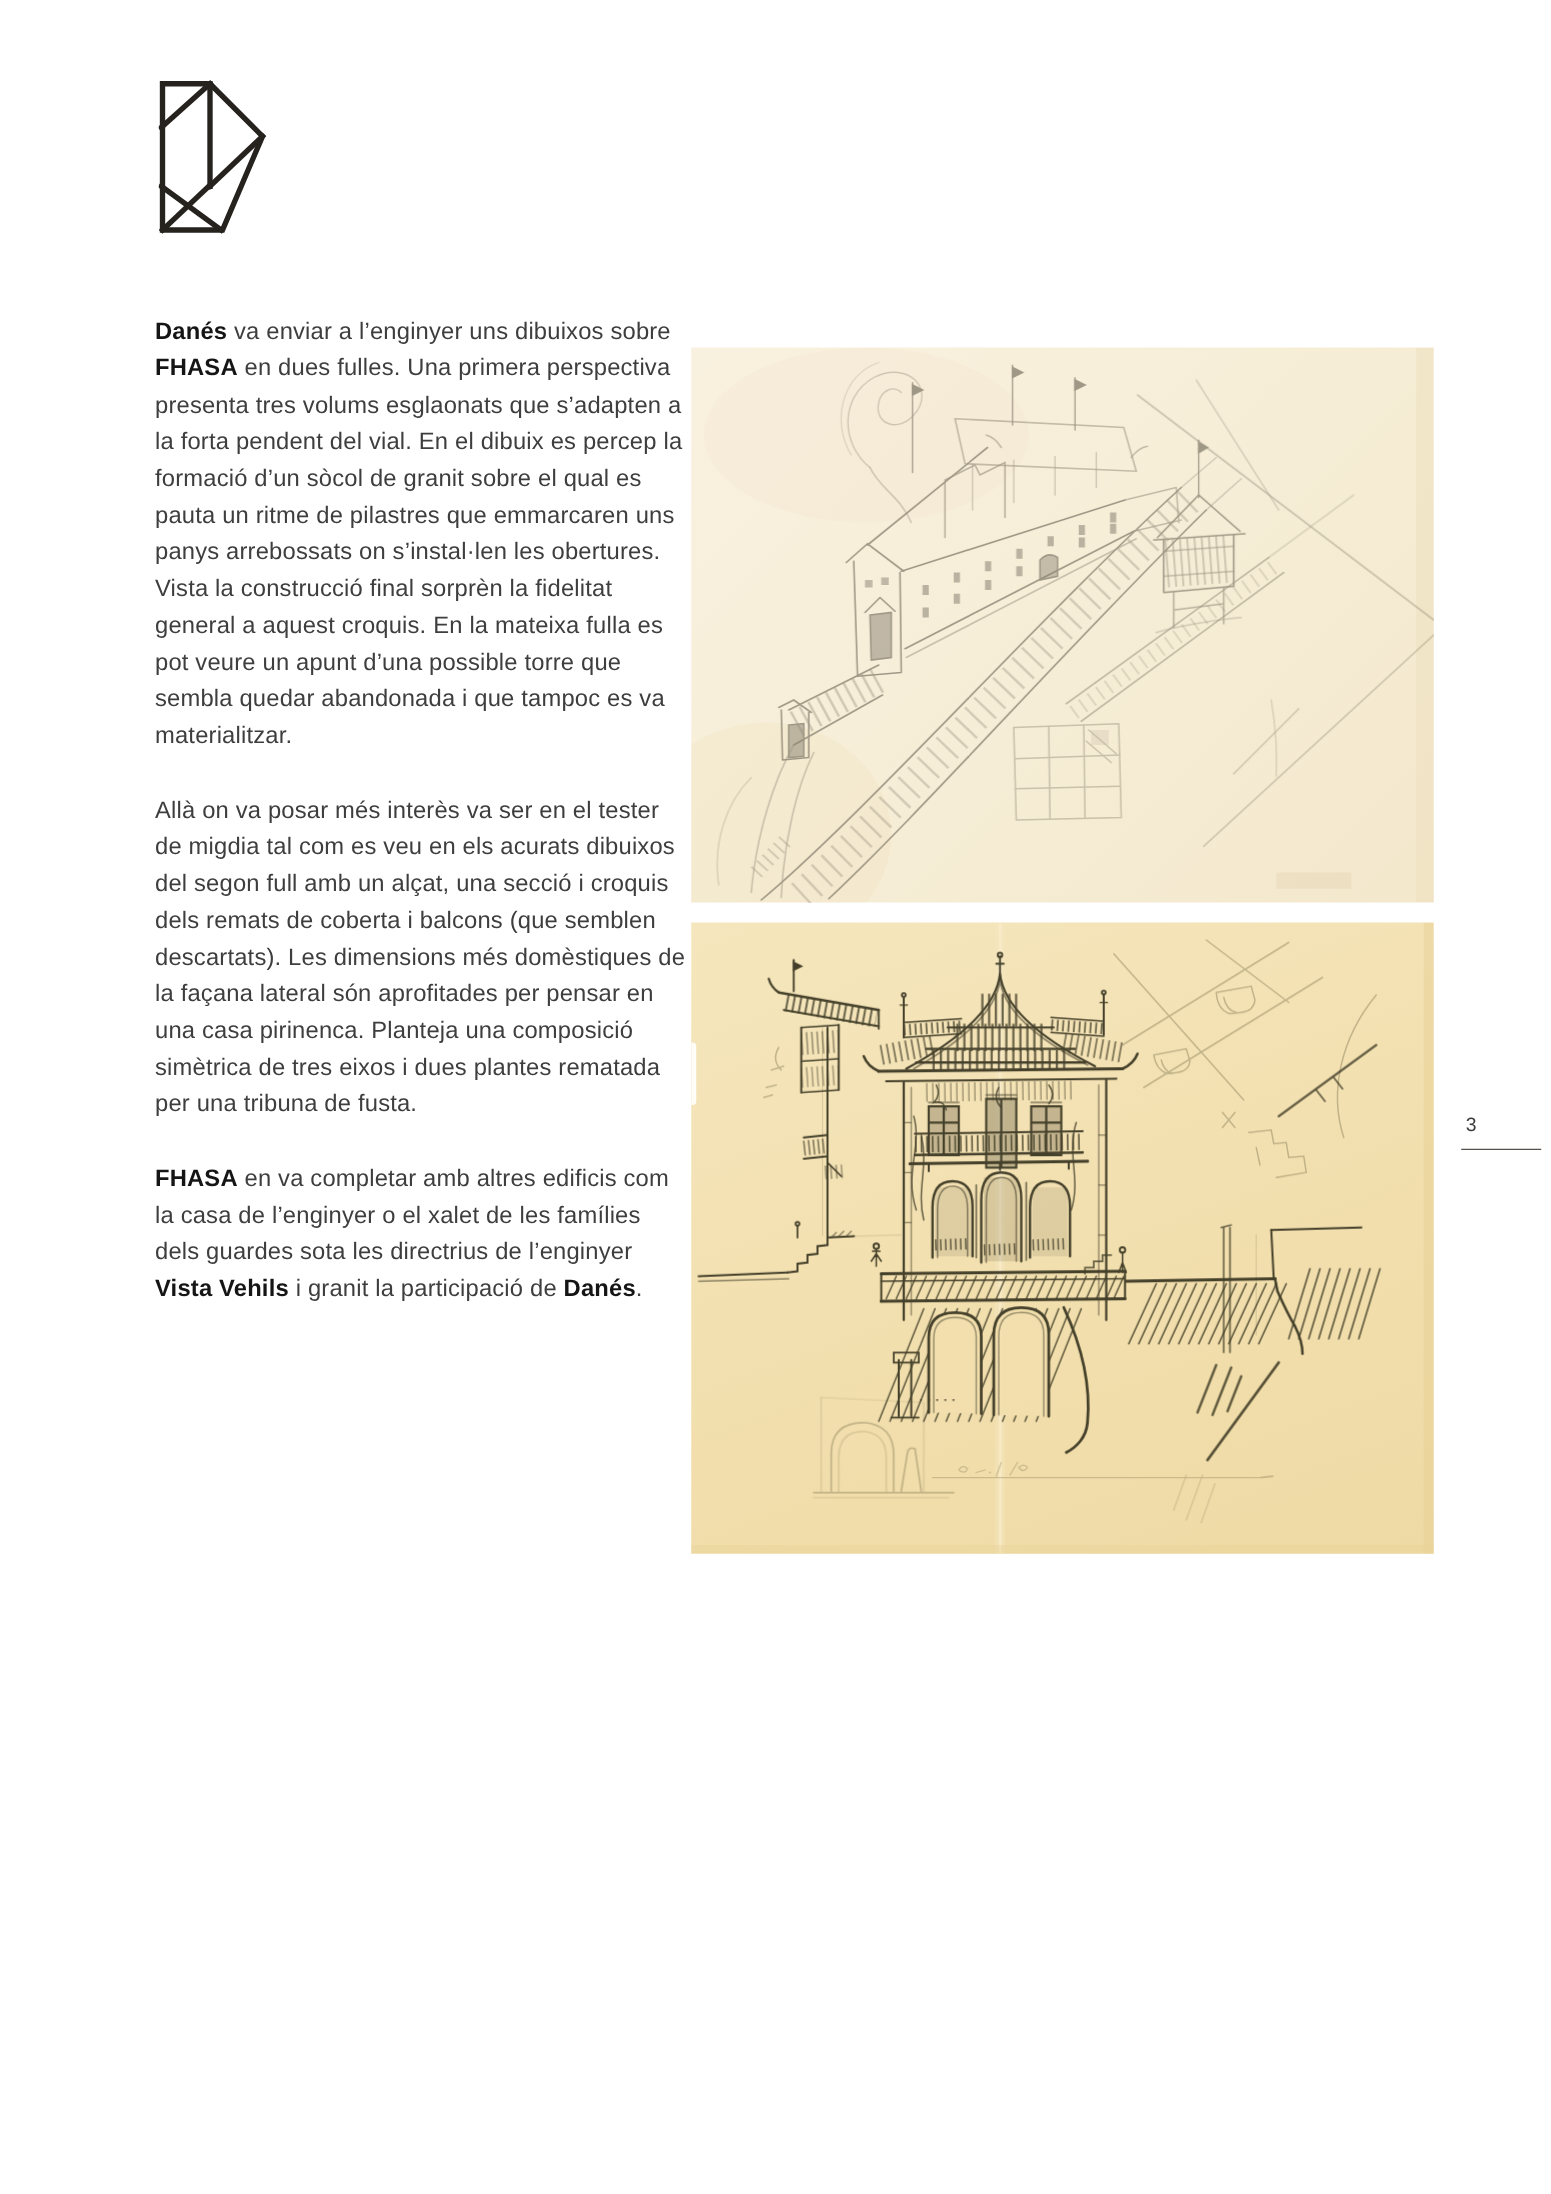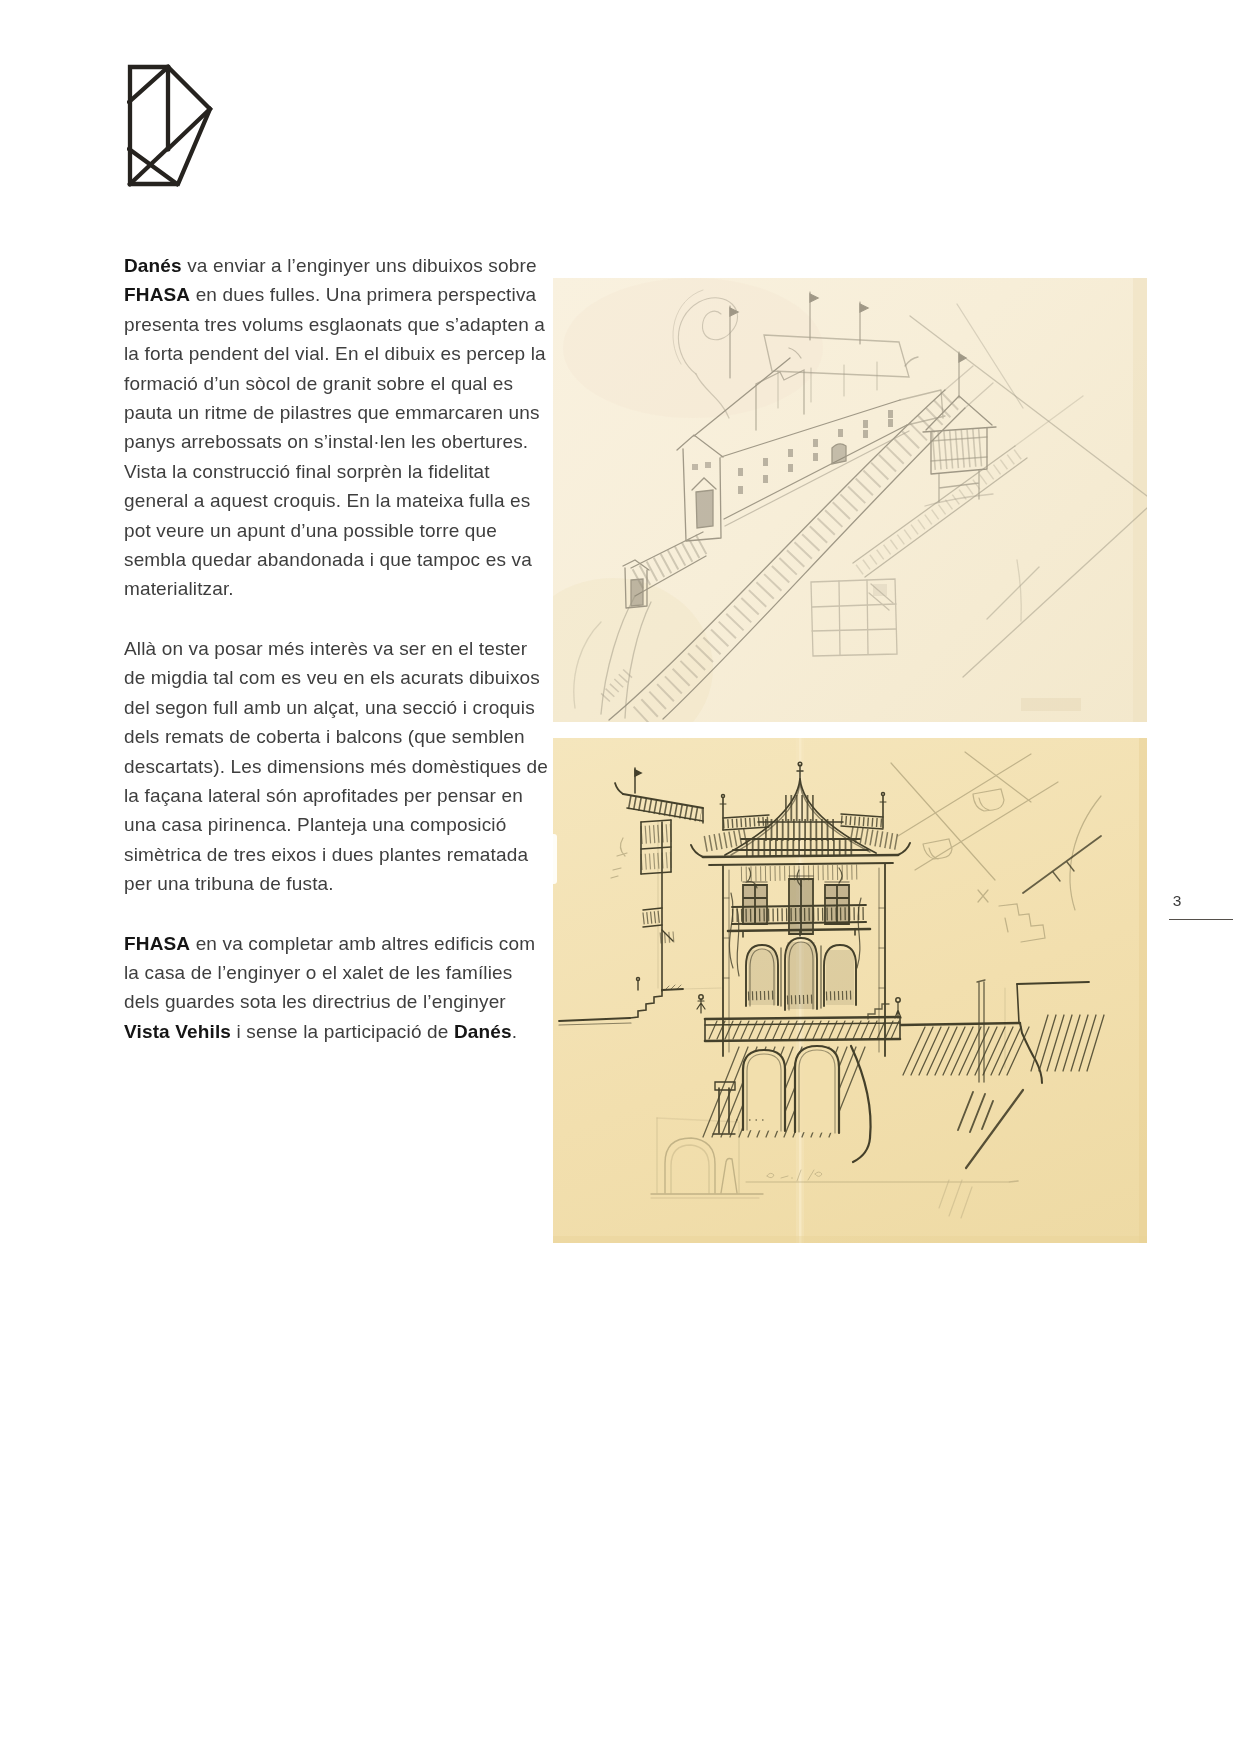--- a/index.html
+++ b/index.html
@@ -52,21 +52,21 @@
         <path d="M41,86 L83,46"></path>
         <path d="M2,86 L50,121"></path>
         <path d="M40,86 L3,121"></path>
       </g>
     </svg>
   </div>
 
   <div class="textcol">
     <p><strong>Danés</strong><span> va enviar a l’enginyer uns dibuixos sobre </span><strong>FHASA</strong><span> en dues fulles. Una primera perspectiva presenta tres volums esglaonats que s’adapten a la forta pendent del vial. En el dibuix es percep la formació d’un sòcol de granit sobre el qual es pauta un ritme de pilastres que emmarcaren uns panys arrebossats on s’instal·len les obertures. Vista la construcció final sorprèn la fidelitat general a aquest croquis. En la mateixa fulla es pot veure un apunt  d’una possible torre que sembla quedar abandonada i que tampoc es va materialitzar.</span></p>
     <p><span>Allà on va posar més interès va ser en el tester de migdia tal com es veu en els acurats dibuixos del segon full amb un alçat, una secció i croquis dels remats de coberta i balcons (que semblen descartats). Les dimensions més domèstiques de la façana lateral són aprofitades per pensar en una casa pirinenca. Planteja una composició simètrica de tres eixos i dues plantes rematada per una tribuna de fusta.</span></p>
-    <p><strong>FHASA</strong><span> en va completar amb altres edificis com  la casa de l’enginyer o el xalet de les famílies dels guardes sota les directrius de l’enginyer </span><strong>Vista Vehils</strong><span> i sense la participació de </span><strong>Danés</strong><span>.</span></p>
+    <p><strong>FHASA</strong><span> en va completar amb altres edificis com  la casa de l’enginyer o el xalet de les famílies dels guardes sota les directrius de l’enginyer </span><strong>Vista Vehils</strong><span> i granit la participació de </span><strong>Danés</strong><span>.</span></p>
   </div>
 
   <figure class="fig fig1" style="margin:0">
     <svg viewBox="0 0 594 444">
 
       <g>
         <ellipse cx="140" cy="70" rx="130" ry="70" fill="#f4e6d0" opacity="0.35"></ellipse>
         <ellipse cx="60" cy="390" rx="100" ry="90" fill="#efe0bd" opacity="0.30"></ellipse>
         <rect x="580" y="0" width="14" height="444" fill="#eedfbd" opacity="0.5"></rect>
         <rect x="468" y="420" width="60" height="13" fill="#d8c7a0" opacity="0.25"></rect>

